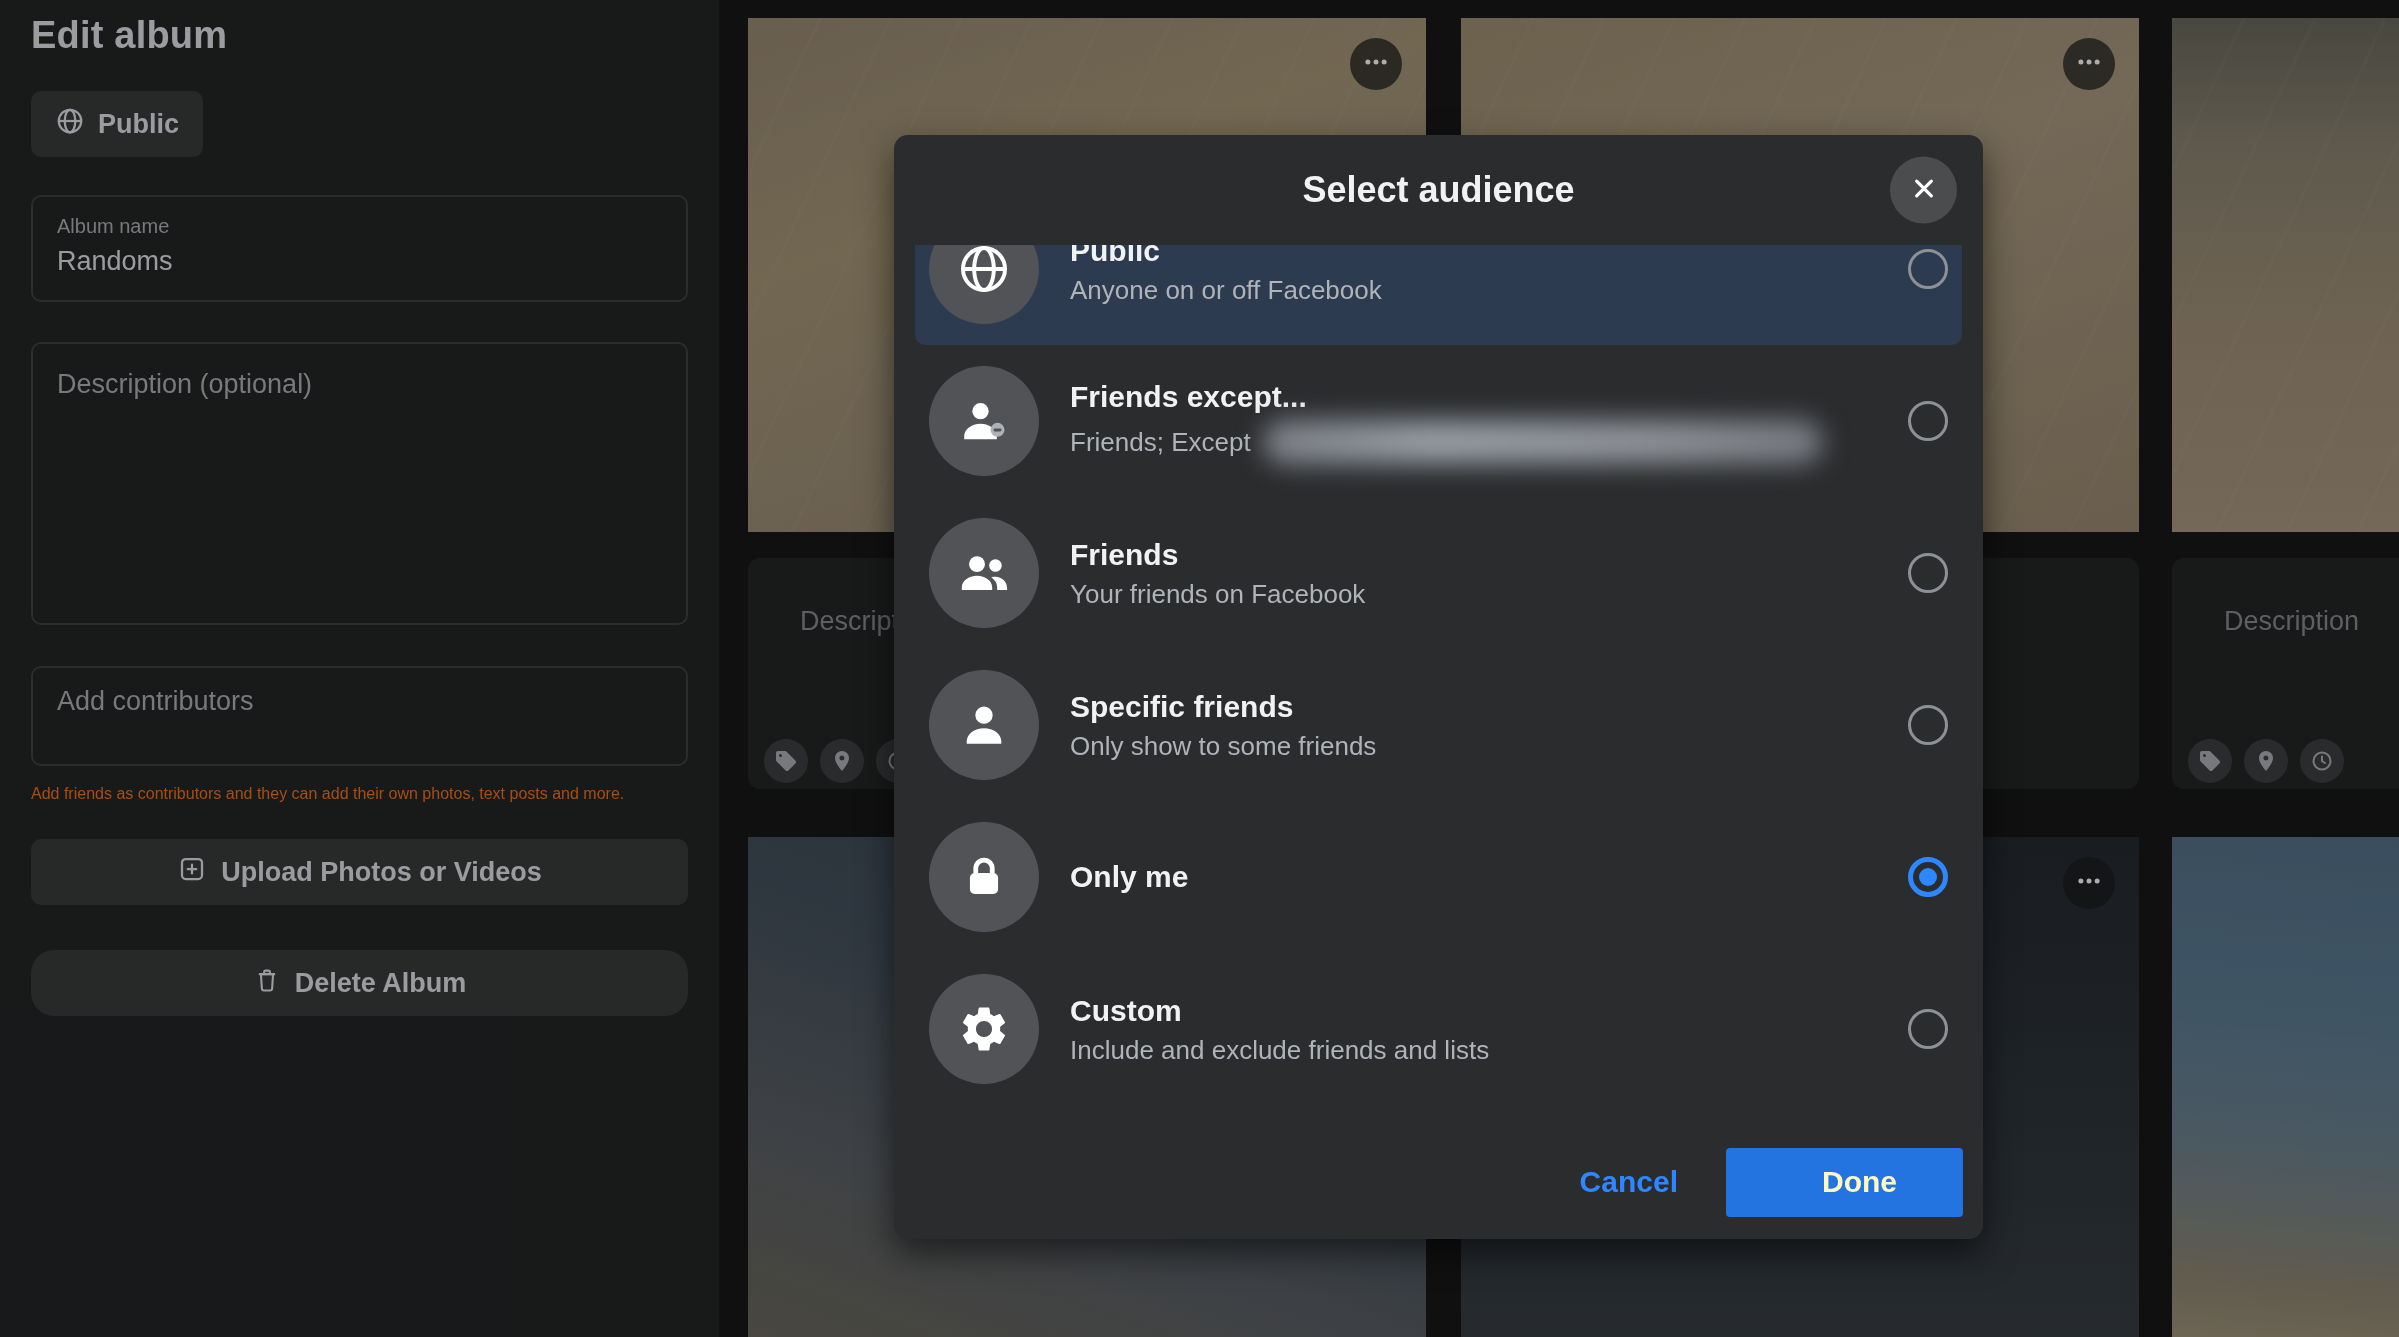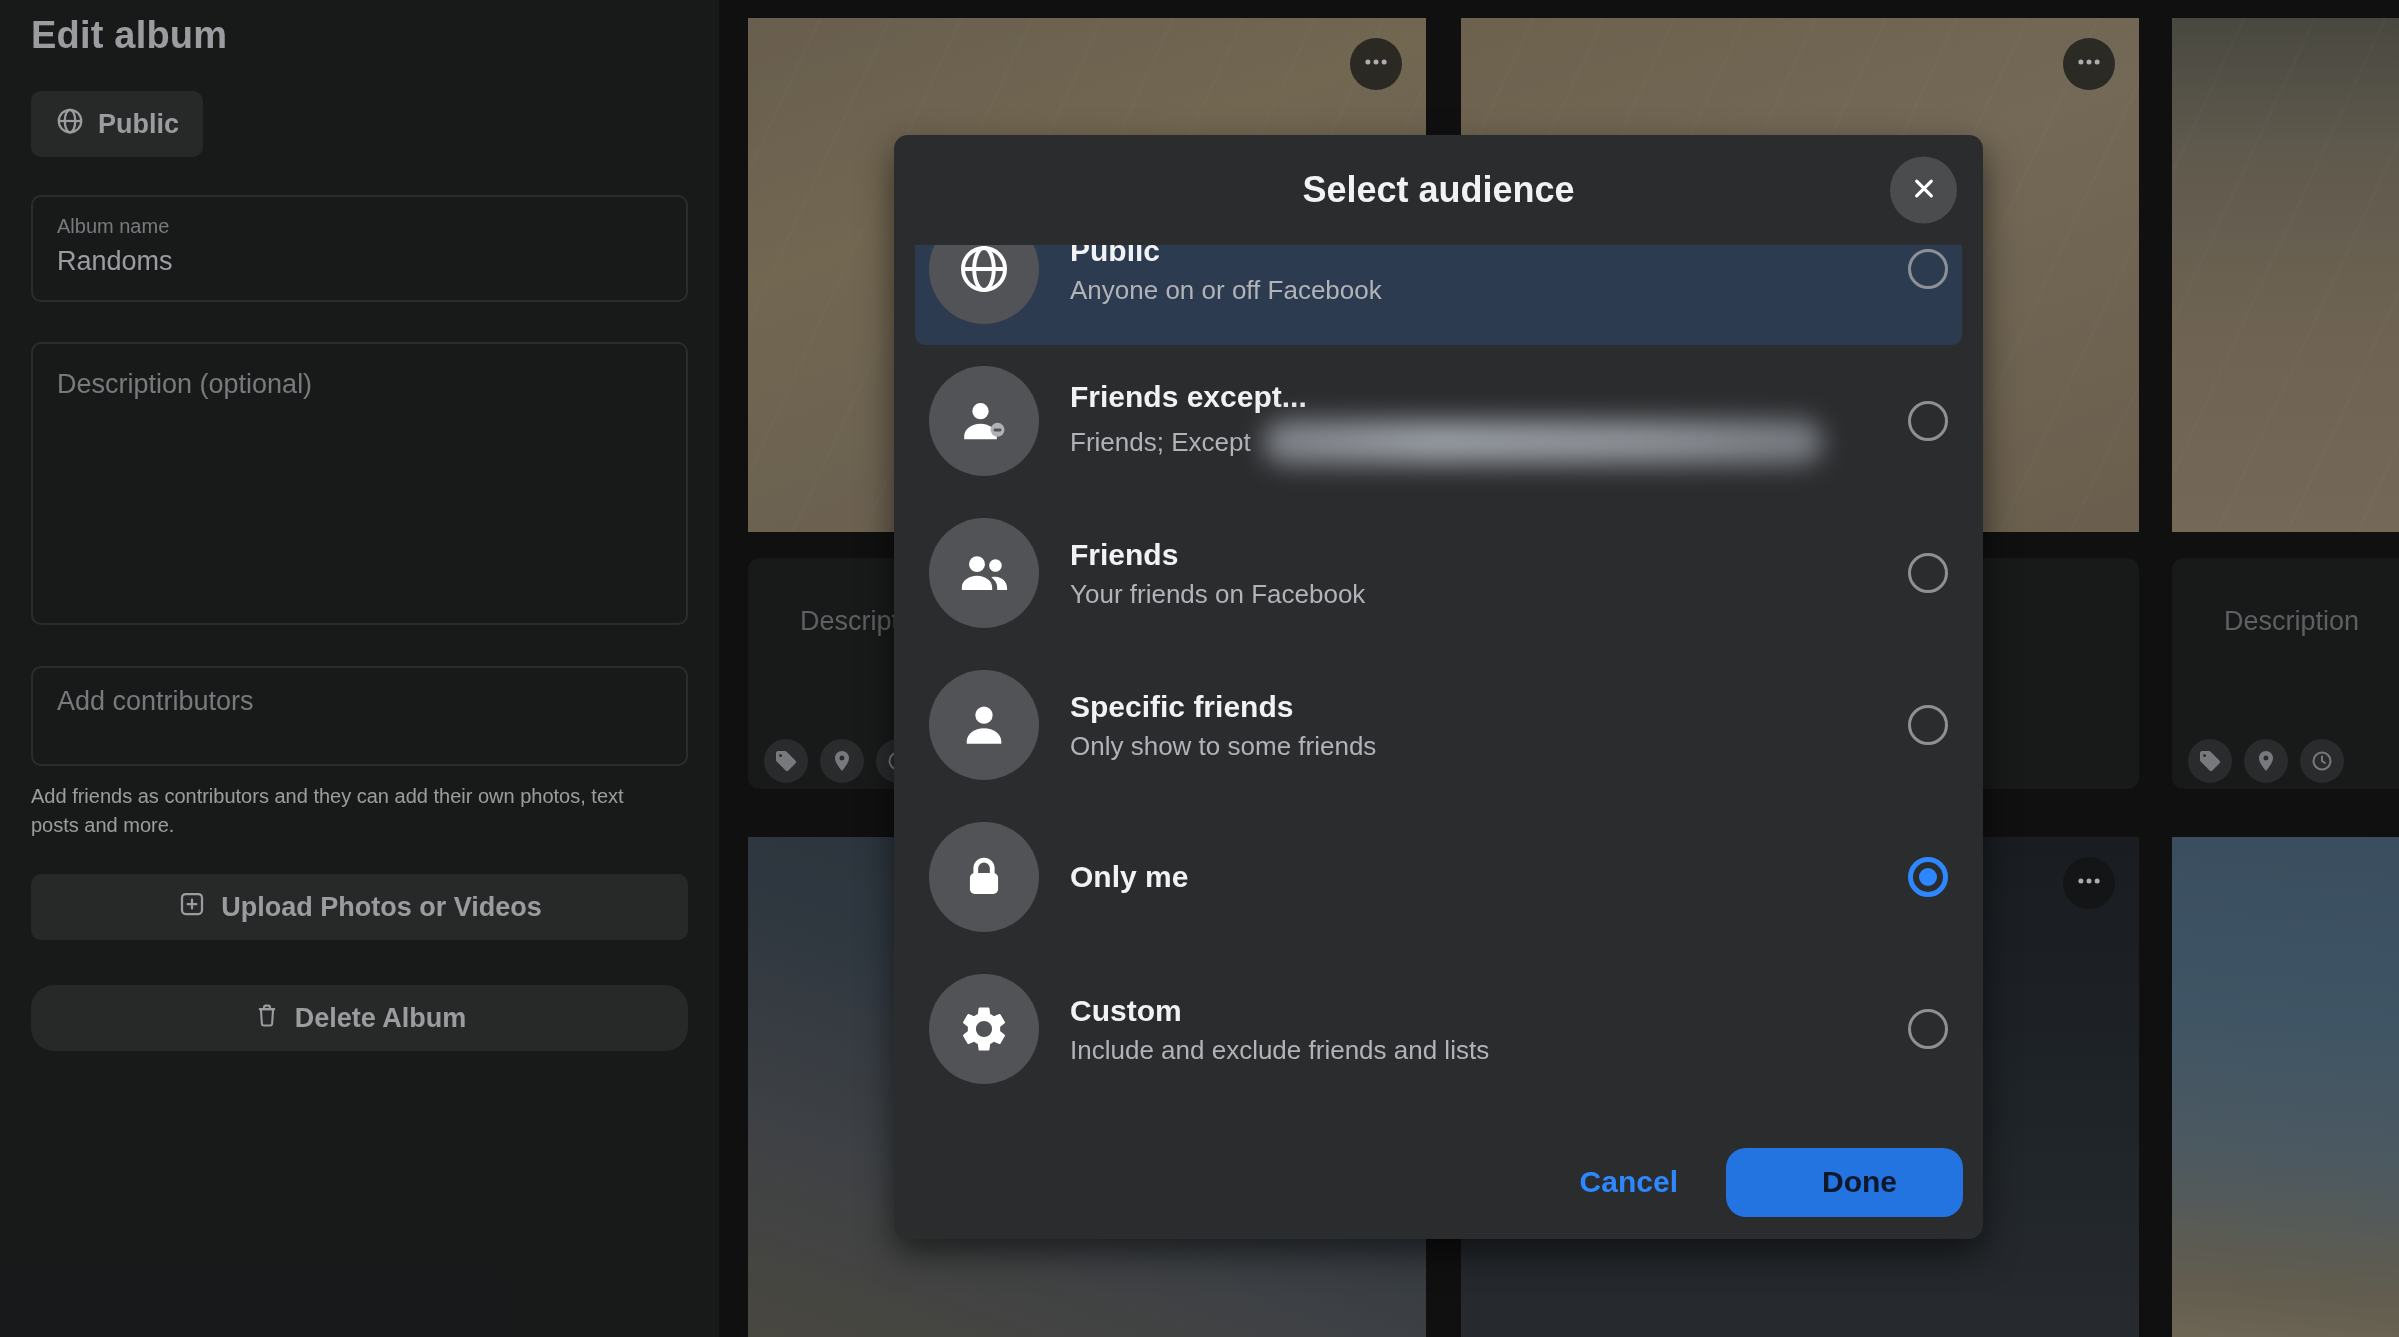--- a/index.html
+++ b/index.html
@@ -35,21 +35,21 @@
     border:2px solid #3f4144;border-radius:10px;width:100%;
     padding:18px 24px;background:transparent;
   }
   .field-album{margin-top:38px;height:107px;}
   .field-label{font-size:20px;color:#b0b3b8;}
   .field-value{font-size:27px;color:#e4e6eb;margin-top:8px;}
   .field-desc{margin-top:40px;height:283px;padding-top:25px;}
   .placeholder{font-size:27px;color:#b0b3b8;}
   .field-contrib{margin-top:41px;height:100px;display:flex;align-items:flex-start;}
   .helper{
-    margin-top:16px;font-size:20px;line-height:1.45;color:#e5e5e5;max-width:640px;
+    margin-top:16px;font-size:16px;line-height:1.45;color:#f97316;max-width:640px;
   }
   .sb-btn{
     margin-top:34px;width:100%;height:66px;border:none;border-radius:10px;
     background:#3a3b3c;color:#e4e6eb;font-size:27px;font-weight:600;
     display:flex;align-items:center;justify-content:center;gap:14px;
     font-family:inherit;cursor:pointer;
   }
   .sb-btn.delete{margin-top:45px;border-radius:23px;}
   .sb-btn svg,.privacy-pill svg{flex:none;}
 
@@ -136,22 +136,22 @@
   }
   .modal-footer{
     flex:none;height:114px;display:flex;align-items:center;justify-content:flex-end;
     gap:48px;padding-right:20px;
   }
   .cancel-link{
     background:none;border:none;color:var(--link);font-size:30px;font-weight:600;
     font-family:inherit;cursor:pointer;
   }
   .done-btn{
-    width:237px;height:69px;border:none;border-radius:20px;background:var(--accent);
-    color:#0f172a;font-size:30px;font-weight:600;font-family:inherit;cursor:pointer;padding-left:30px;
+    width:237px;height:69px;border:none;border-radius:4px;background:var(--accent);
+    color:#fef9c3;font-size:30px;font-weight:600;font-family:inherit;cursor:pointer;padding-left:30px;
   }
 </style>
 </head>
 <body>
 
 <div class="app">
 
   <div class="sidebar">
     <div class="sb-heading">Edit album</div>
 

